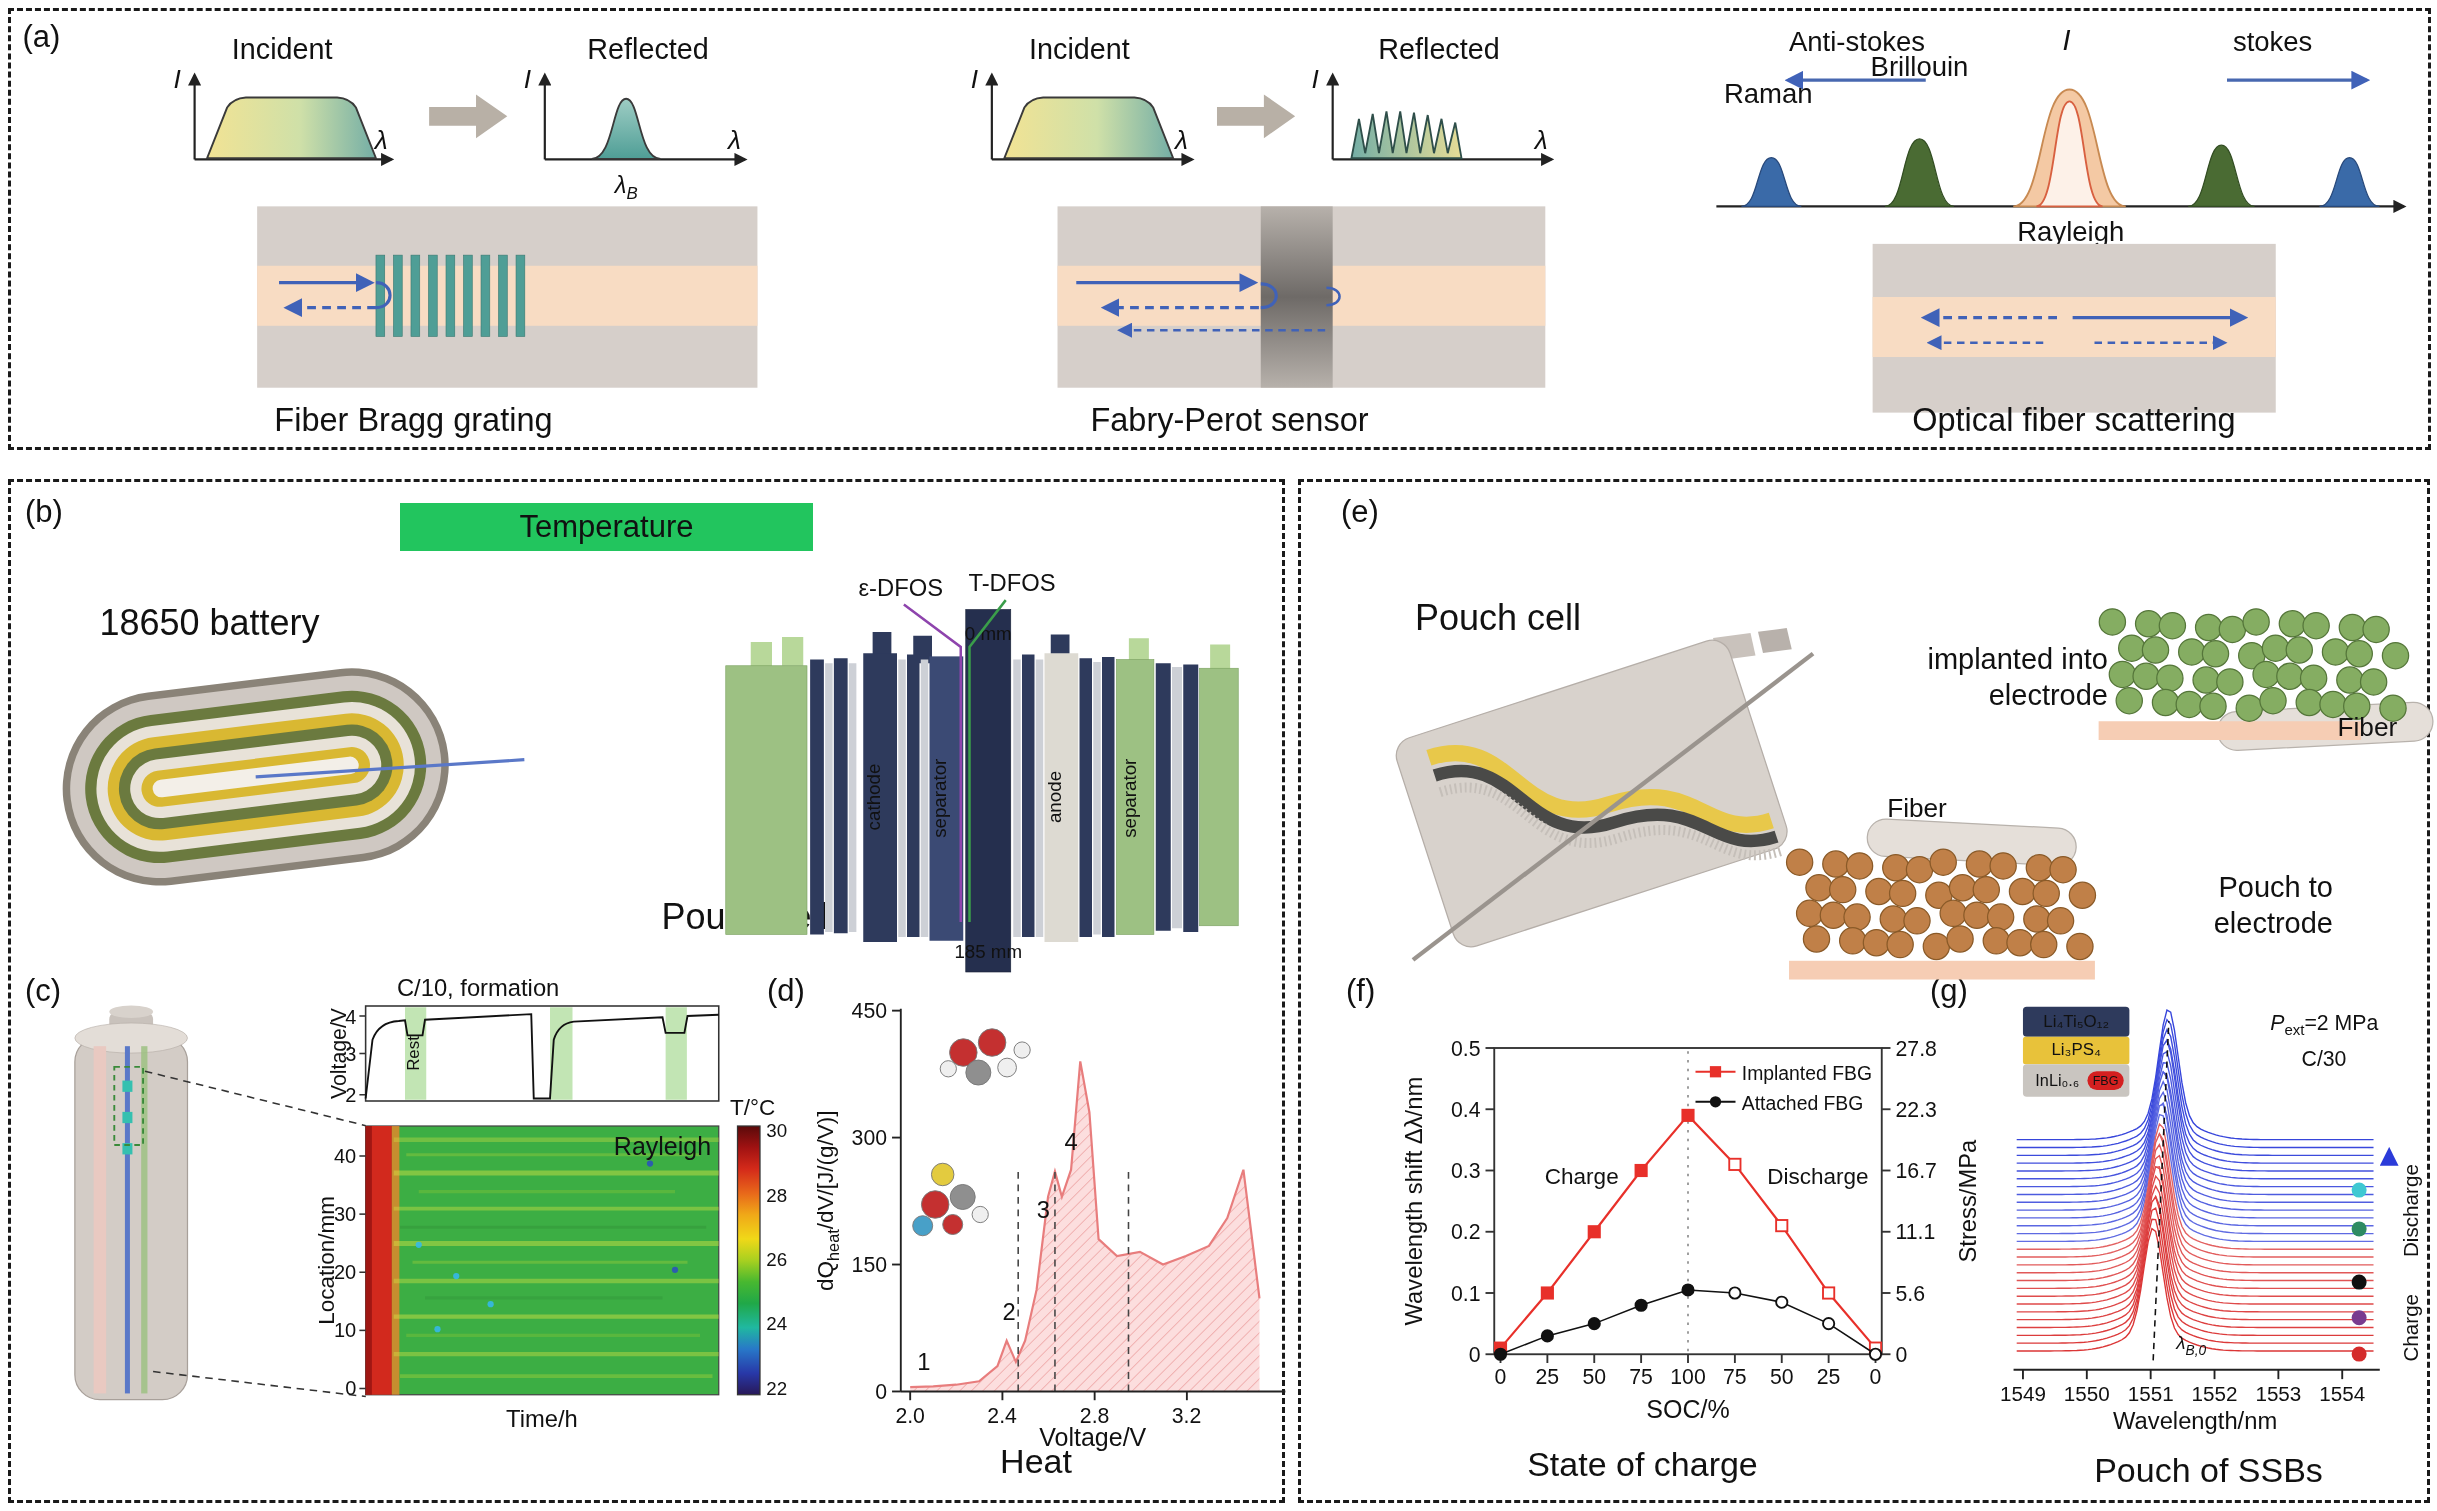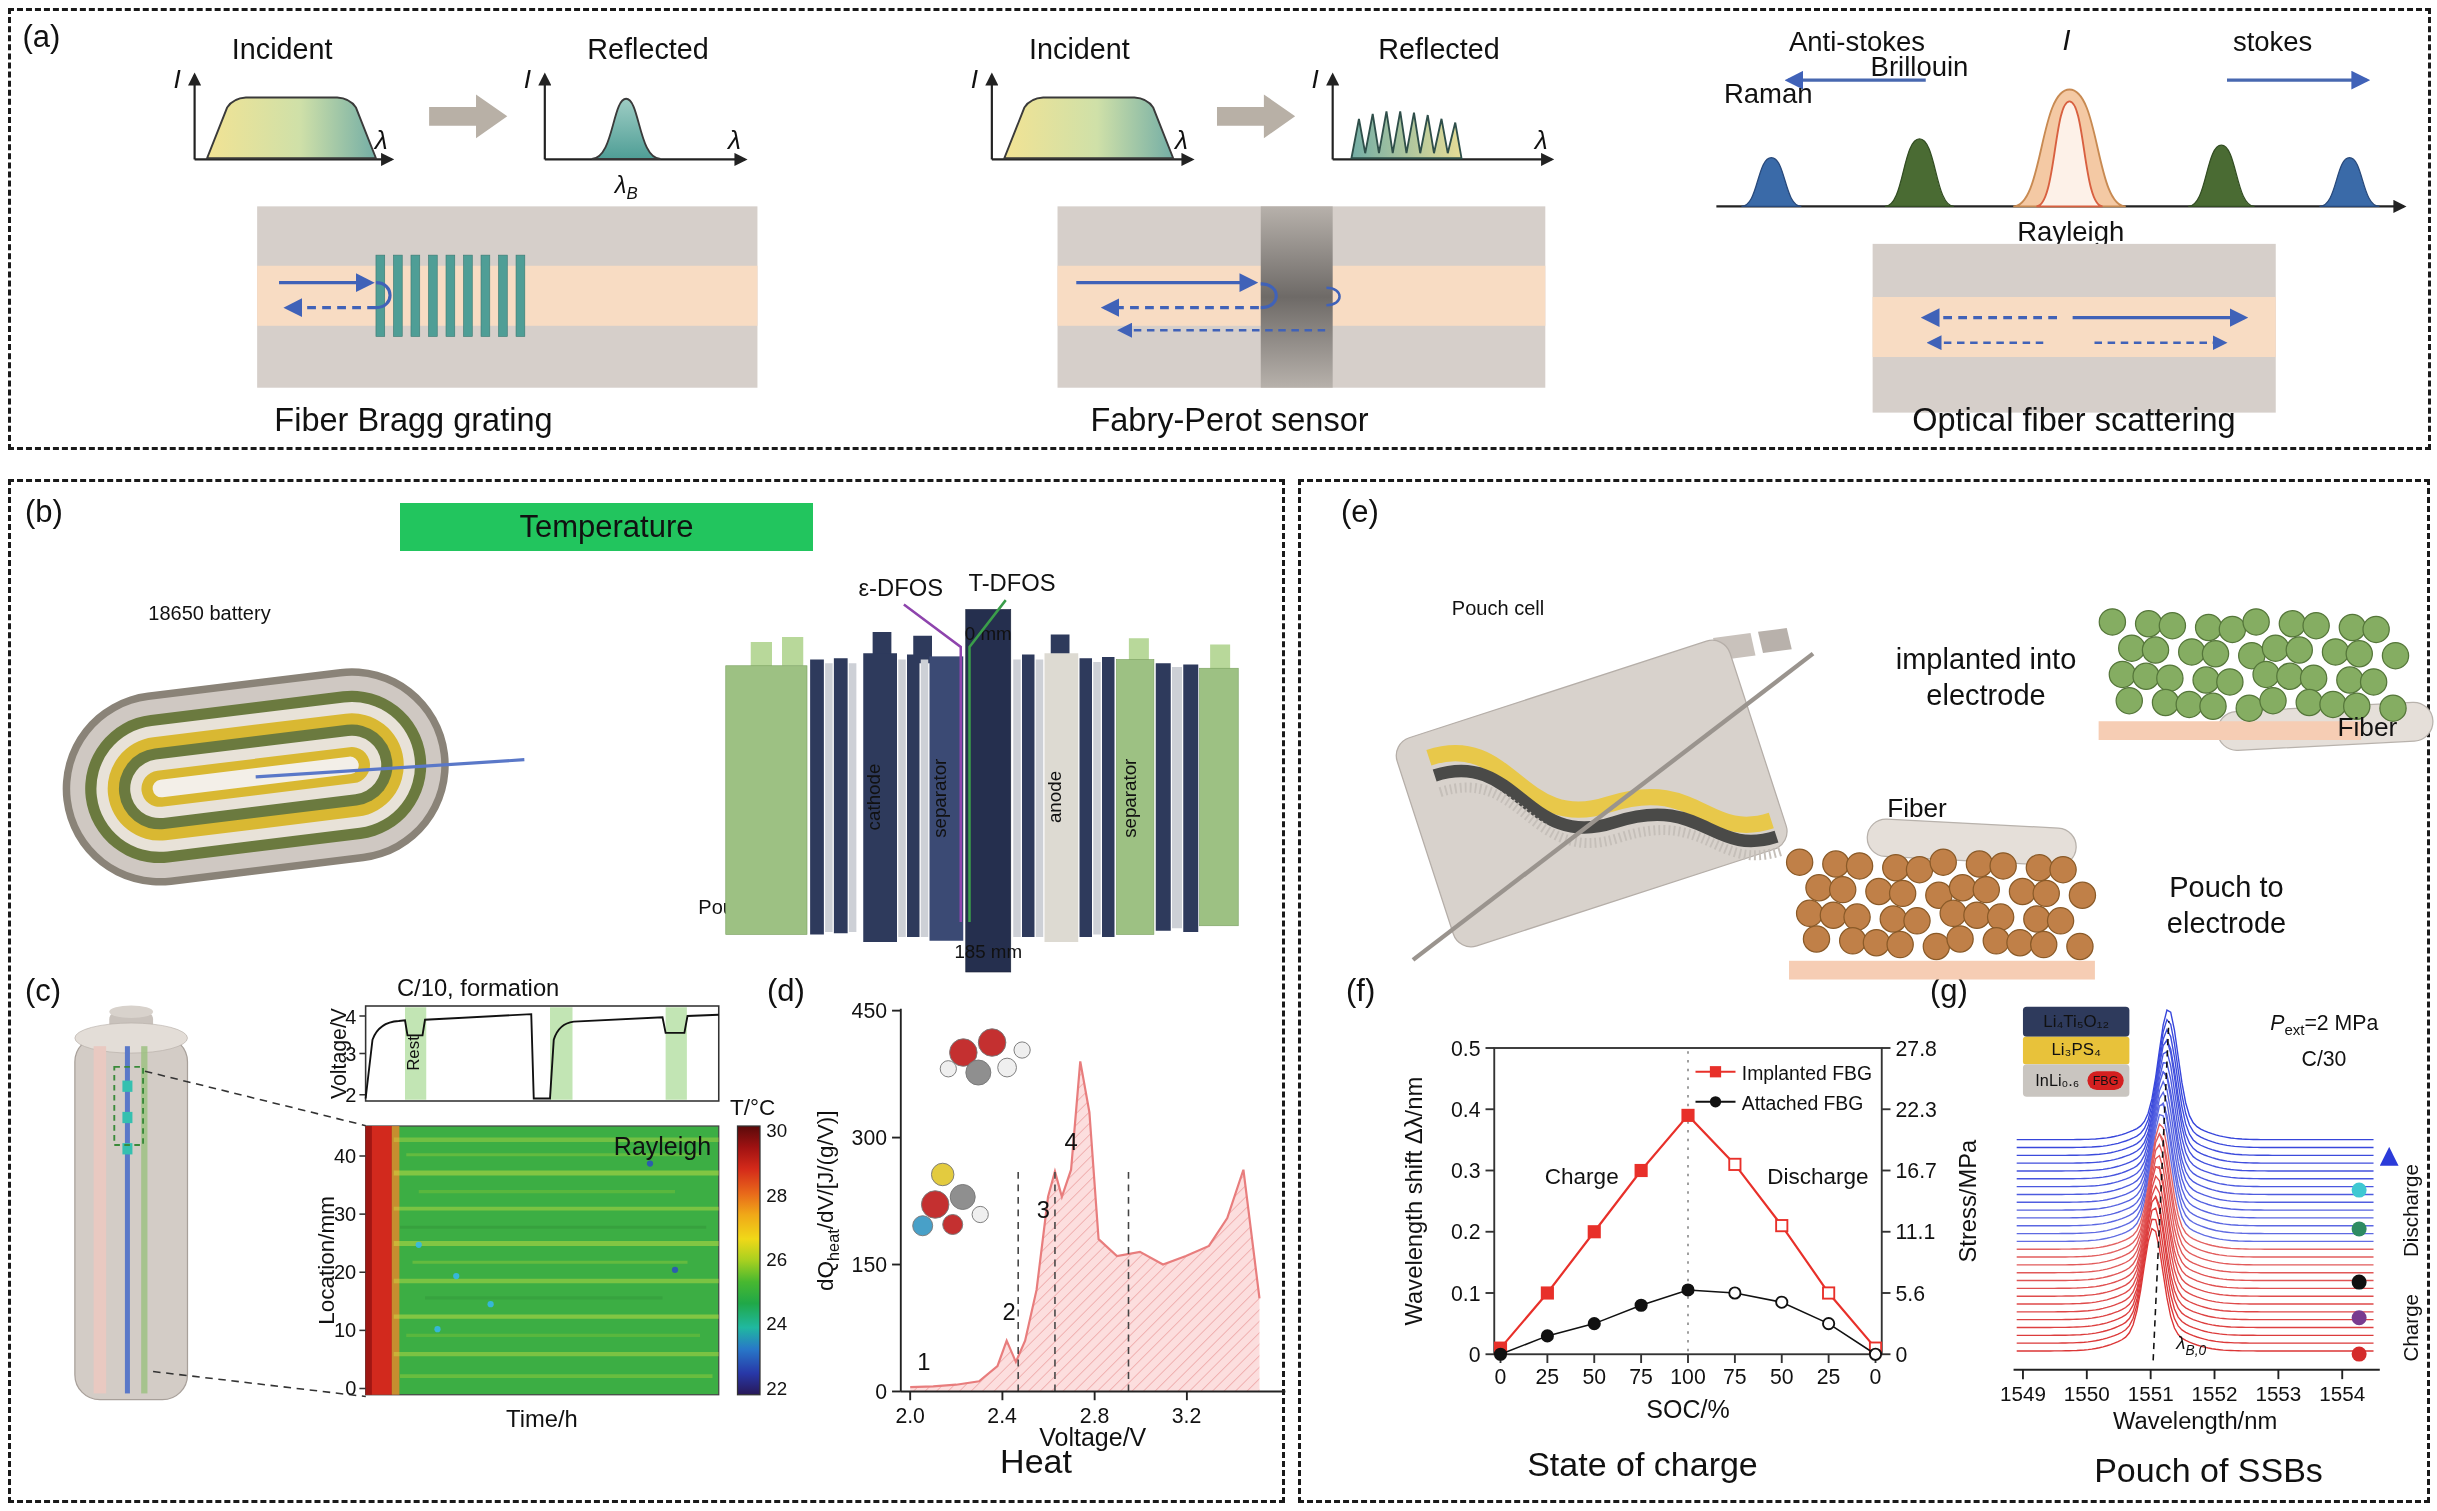--- a/index.html
+++ b/index.html
@@ -2,22 +2,22 @@
 <html style="font-size:10px"><head>
 <meta charset="utf-8">
 <style>
 *{box-sizing:border-box;margin:0;padding:0}
 body{font-family:"Liberation Sans",sans-serif;background:#fff}
 #page{position:relative;width:2438px;height:1512px;background:#fff;overflow:hidden}
 .dashed-box{position:absolute;border:3.1px dashed #1a1a1a;background:#fff}
 .panel-label{position:absolute;font-size:31px;color:#111}
 .header-box{position:absolute;display:flex;align-items:center;justify-content:center;font-size:31px;color:#111}
 .cap{position:absolute;font-size:34px;color:#111;text-align:center}
-.t48{position:absolute;font-size:20px;color:#111;text-align:center}
-.t46{position:absolute;font-size:29px;color:#111;text-align:center;line-height:1.25}
+.t48{position:absolute;font-size:36px;color:#111;text-align:center}
+.t46{position:absolute;font-size:29px;color:#111;text-align:right;line-height:1.25}
 svg{position:absolute;overflow:visible}
 svg text{font-family:"Liberation Sans",sans-serif;fill:#111}
 </style>
 </head>
 <body>
 
 <div id="page">
 
   <svg width="0" height="0">
     <defs>

